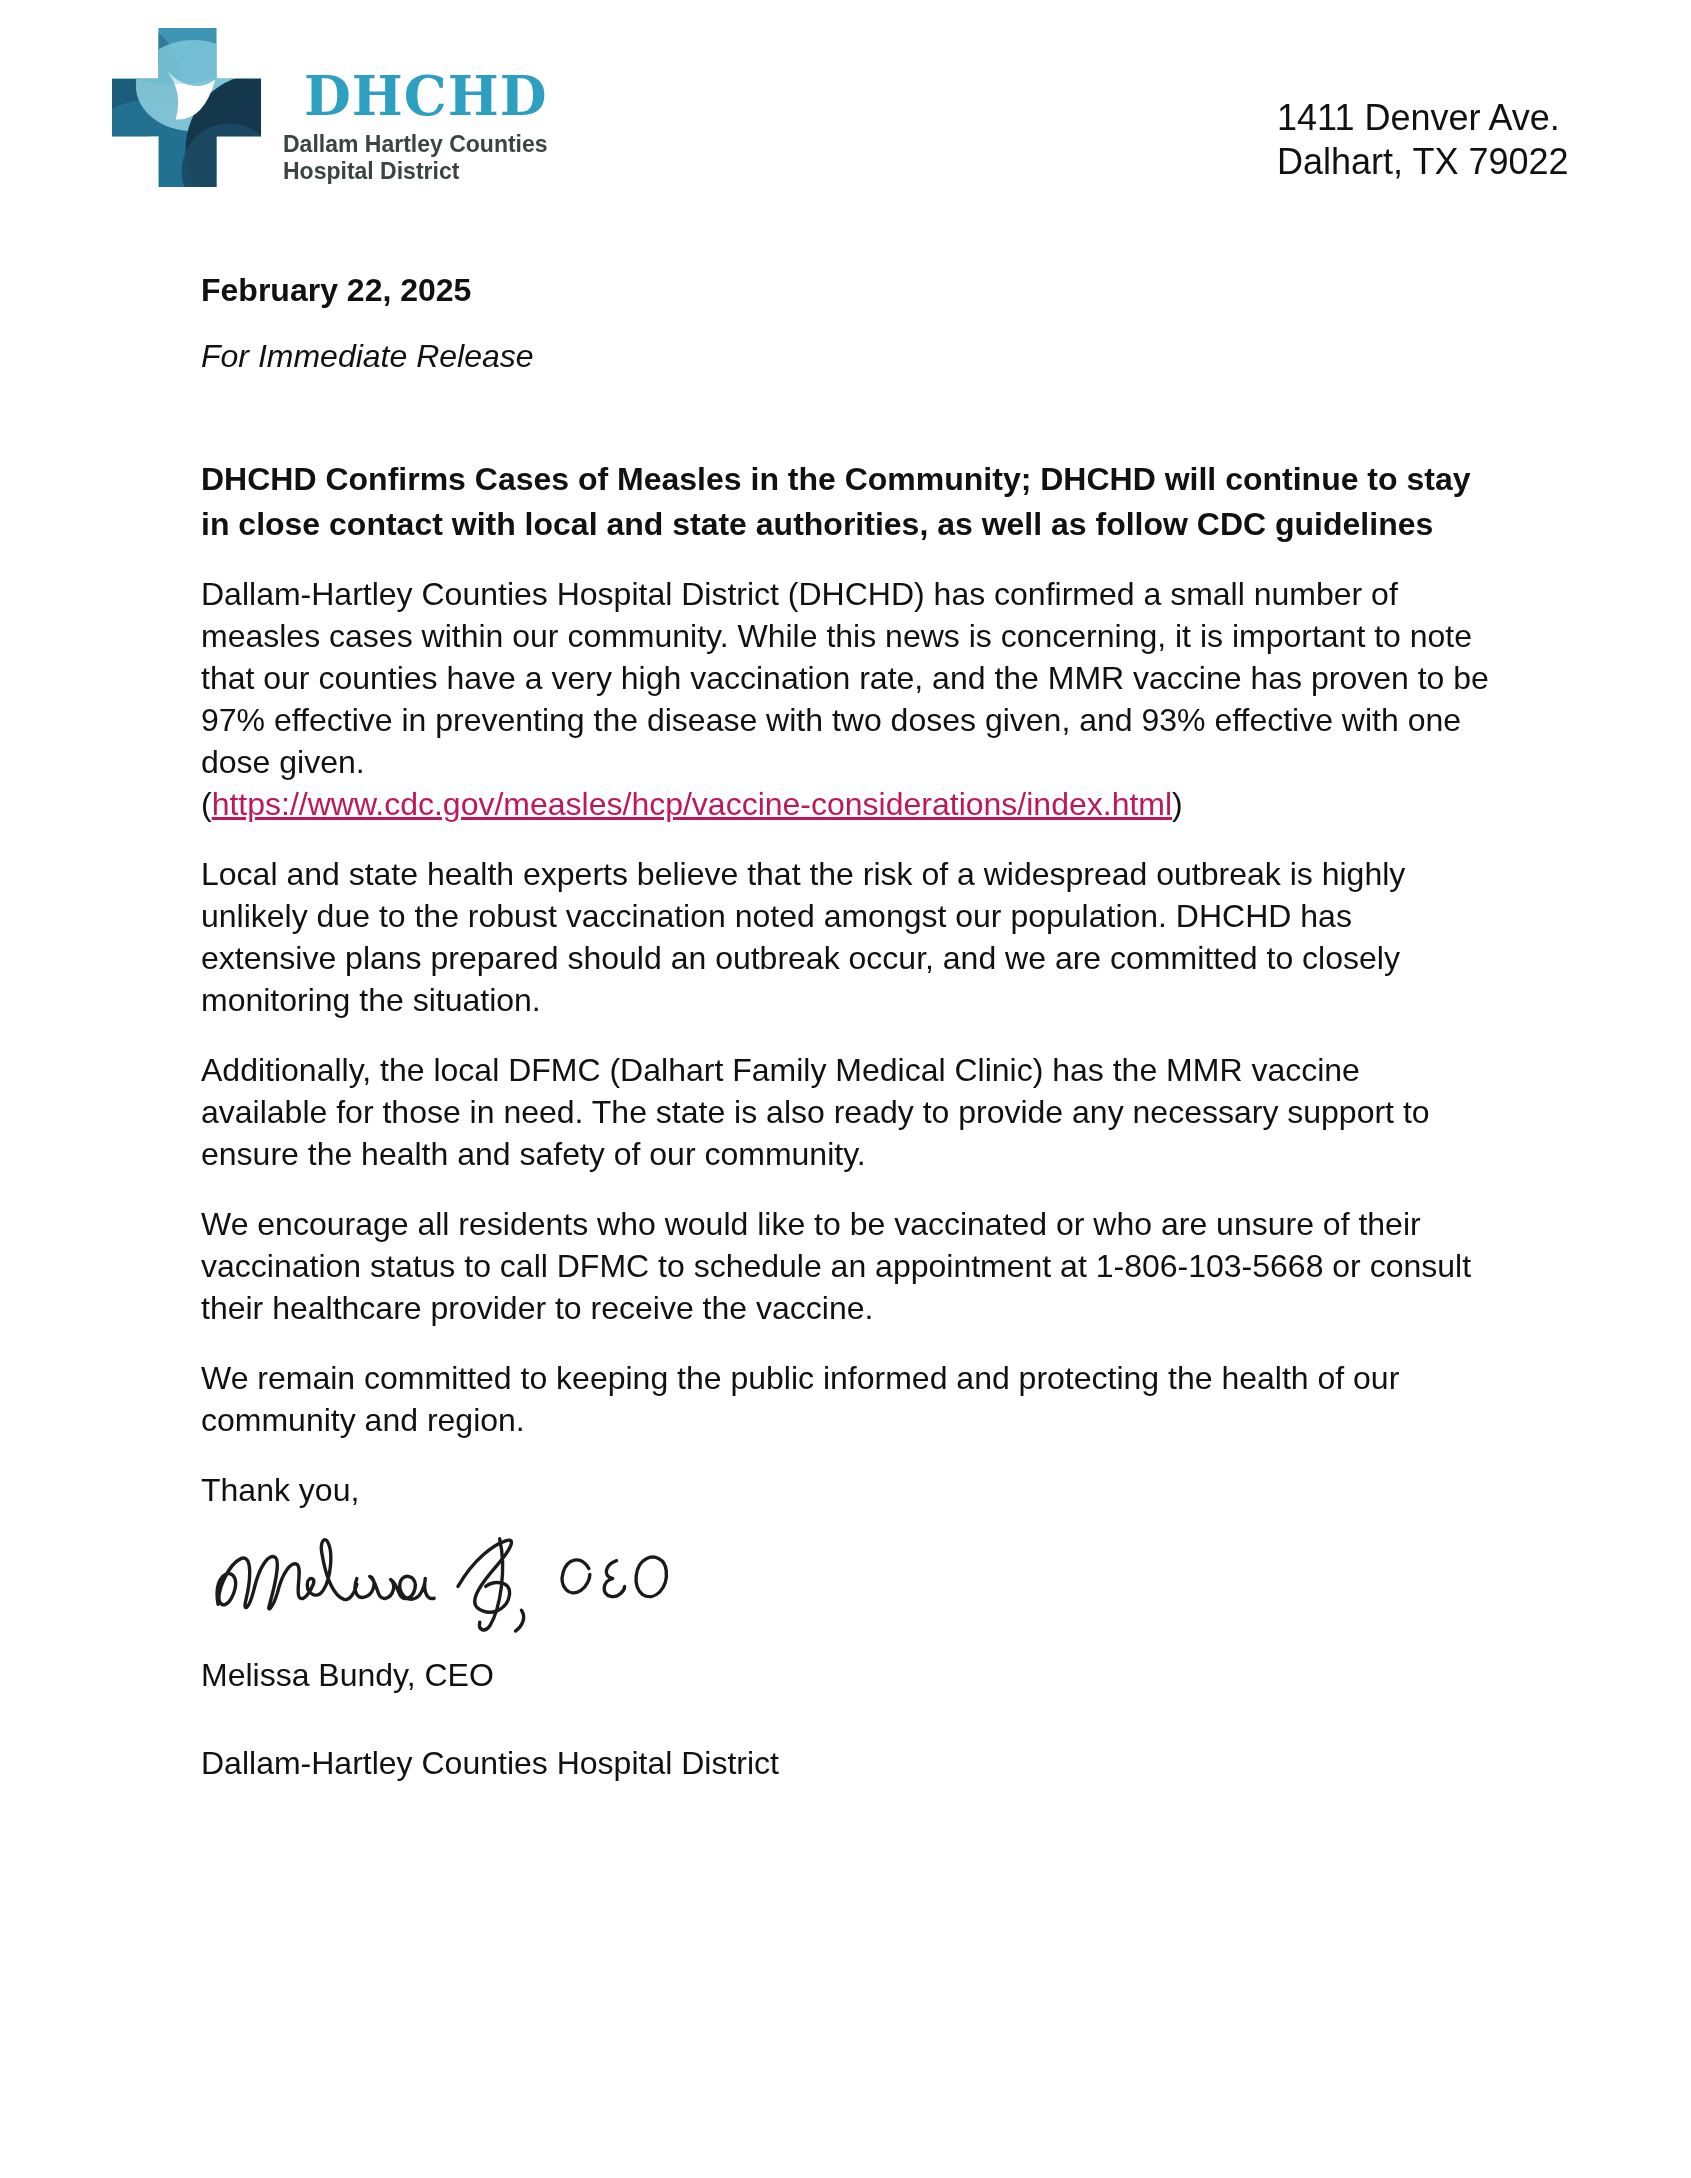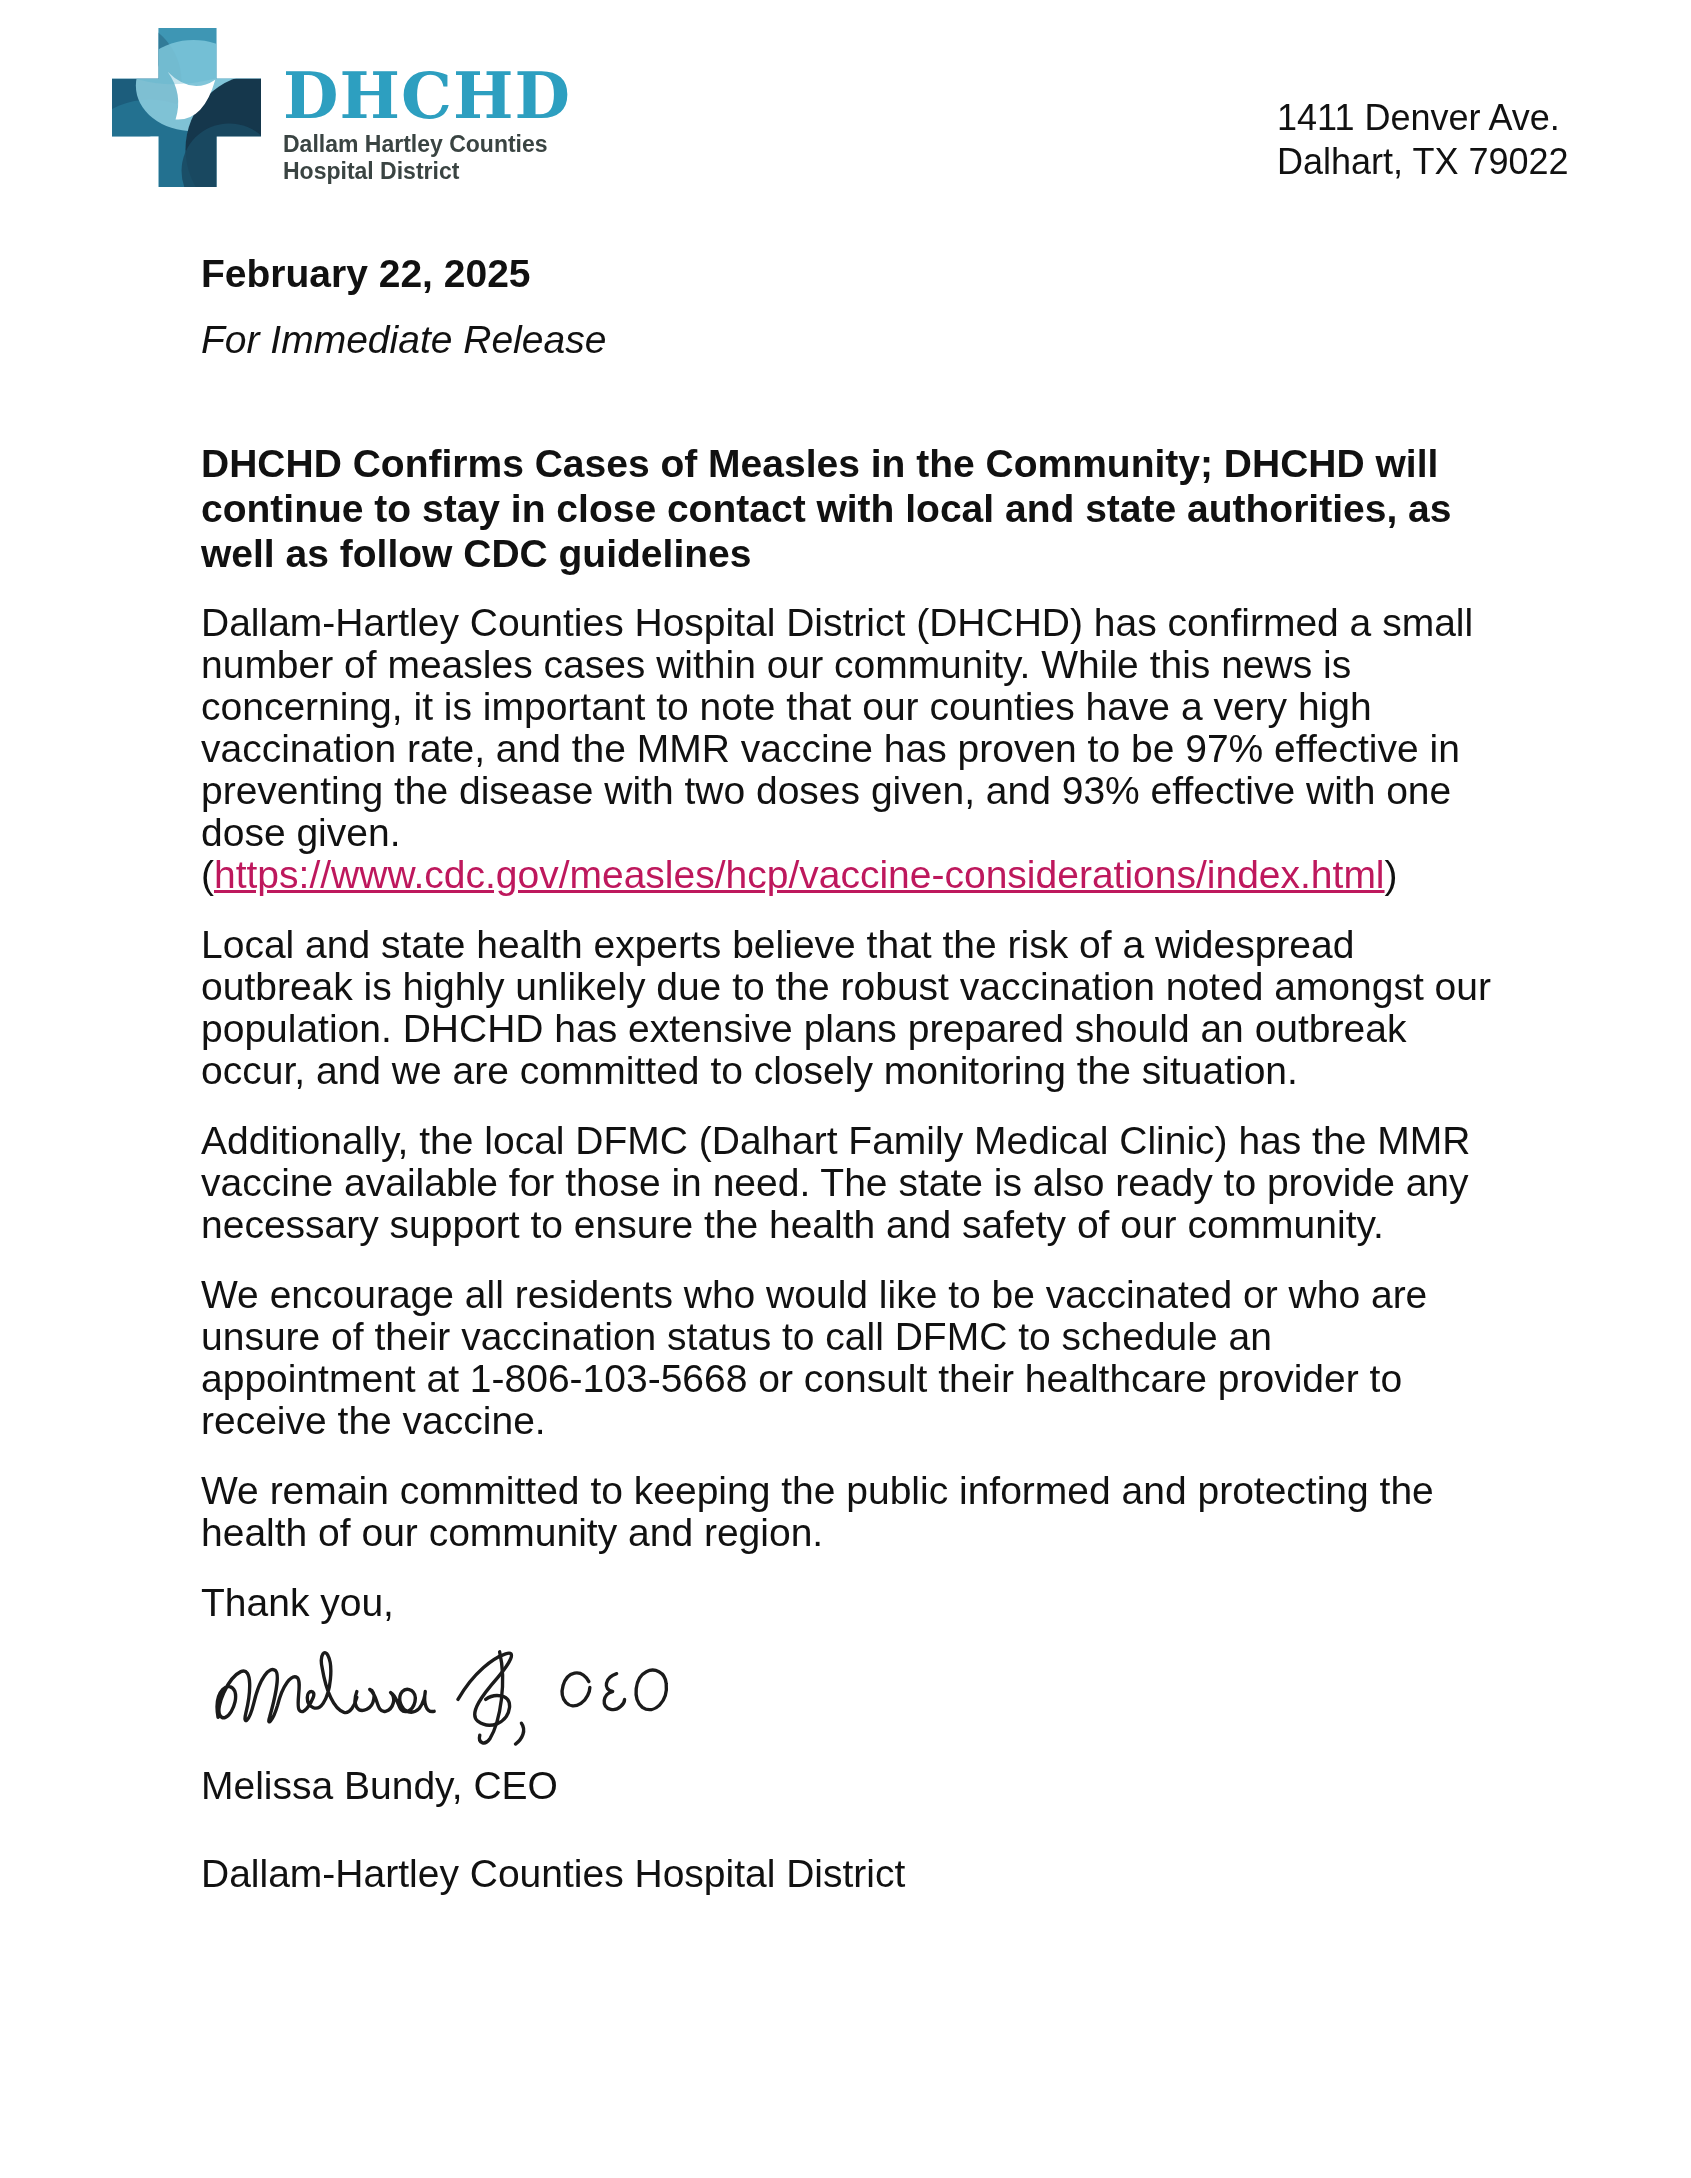--- a/index.html
+++ b/index.html
@@ -30,21 +30,21 @@
     top: 0;
   }
   .logo-text {
     position: absolute;
     left: 171px;
     top: 40px;
   }
   .logo-acronym {
     font-family: "DejaVu Serif", serif;
     font-weight: bold;
-    font-size: 64px;
+    font-size: 54px;
     line-height: 56px;
     letter-spacing: 1px;
     color: #2D9FC0;
     text-align: right;
   }
   .logo-sub {
     margin-top: 7px;
     font-size: 23px;
     line-height: 27px;
     font-weight: bold;
@@ -56,23 +56,23 @@
     top: 96px;
     font-size: 36px;
     line-height: 44px;
     color: #111111;
   }
 
   
   .content {
     position: absolute;
     left: 201px;
-    top: 253px;
+    top: 269px;
     width: 1294px;
-    font-size: 39px;
+    font-size: 32px;
     line-height: 42px;
   }
   .date-line { font-weight: bold; margin-bottom: 24px; }
   .release-line { font-style: italic; margin-bottom: 80px; }
   .headline { font-weight: bold; line-height: 45px; margin-bottom: 26px; }
   .para { margin-bottom: 28px; }
   .doc-link { color: #be185d; text-decoration: underline; cursor: pointer; }
   .contact-block { line-height: 44px; margin-bottom: 32px; }
   .closing-line { margin-bottom: 6px; }
   .signature-wrap { margin: 4px 0 10px 6px; }

